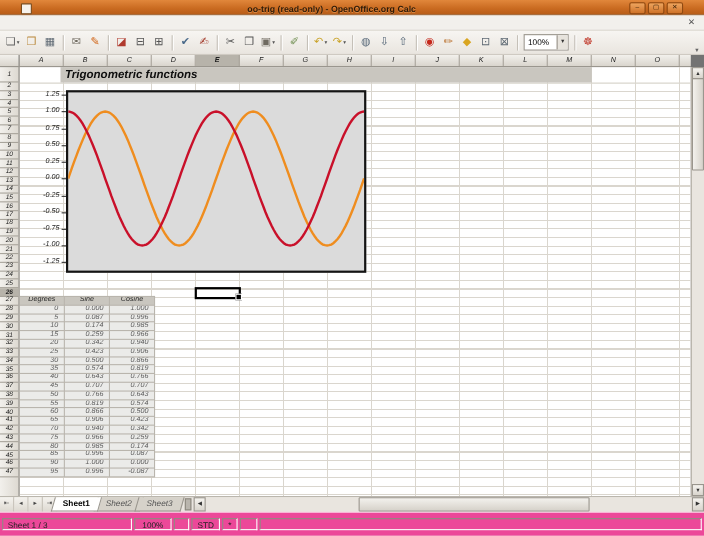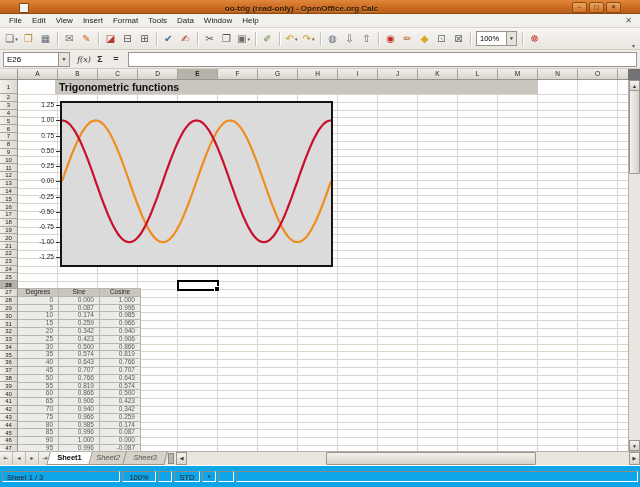--- a/index.html
+++ b/index.html
@@ -30,21 +30,21 @@
 
   
   .formulabar{height:18px;background:#efebe7;border-bottom:1px solid #cfcac2;display:flex;align-items:center;padding:0 3px;flex:0 0 auto;}
   .namebox{width:62px;height:13px;background:#fff;border:1px solid #9a958c;display:flex;align-items:center;font-size:8px;padding-left:3px;}
   .namebox .dd{margin-left:auto;width:10px;height:100%;background:#e7e3dc;border-left:1px solid #9a958c;text-align:center;font-size:5px;line-height:12px;color:#333;}
   .fbtn{width:16px;text-align:center;font-size:9px;color:#333;}
   .fbtn.fx{font-family:"DejaVu Serif",serif;font-style:italic;font-size:8px;}
   .inputline{flex:1;height:13px;background:#fff;border:1px solid #9a958c;margin-left:4px;font-size:8px;padding:0 2px;color:#111;}
 
   
-  .sheet{position:relative;flex:1;background:#737373;overflow:hidden;}
+  .sheet{position:relative;flex:1;background:#737373;overflow:hidden;font-style:italic;}
   .corner{position:absolute;left:0;top:0;width:18px;height:11px;background:linear-gradient(#f2f0ec,#d9d5cd);border-right:1px solid #9a968e;border-bottom:1px solid #9a968e;box-sizing:border-box;}
   .colhdrs{position:absolute;left:18px;top:0;right:12px;height:11px;background:linear-gradient(#f2f0ec,#d9d5cd);border-bottom:1px solid #9a968e;box-sizing:border-box;display:flex;overflow:hidden;}
   .ch{width:40px;box-sizing:border-box;border-right:1px solid #a8a49b;text-align:center;font-size:6.5px;line-height:10px;color:#222;flex:0 0 auto;}
   .ch.sel{background:#b7b3aa;font-weight:bold;}
   .rowhdrs{position:absolute;left:0;top:11px;width:18px;bottom:0;background:linear-gradient(90deg,#f2f0ec,#ddd9d1);border-right:1px solid #9a968e;box-sizing:border-box;overflow:hidden;}
   .rh{box-sizing:border-box;border-bottom:1px solid #a8a49b;text-align:center;font-size:6px;color:#222;display:flex;align-items:center;justify-content:center;}
   .rh.sel{background:#b7b3aa;font-weight:bold;}
   .canvas{position:absolute;left:18px;top:11px;right:12px;bottom:0;background:#fff;overflow:hidden;
     background-image:repeating-linear-gradient(to right,transparent 0,transparent 39px,#dad6ce 39px,#dad6ce 40px);}
   .hgrid{position:absolute;left:0;right:0;top:14px;bottom:0;border-top:1px solid #dad6ce;
@@ -71,48 +71,37 @@
   .tab{padding:0 8px;font-size:7.5px;line-height:12px;color:#555;background:#d6d2ca;border:1px solid #9a968e;border-top:none;margin-left:-4px;transform:skewX(-16deg);}
   .tab span{display:inline-block;transform:skewX(16deg);}
   .tab.active{background:#fff;color:#000;font-weight:bold;z-index:2;}
   .tabsplit{width:4px;background:#b9b5ad;border:1px solid #8d897f;margin:1px 2px;}
   .hscroll{flex:1;position:relative;background:#e9e5df;margin-right:12px;}
   .harrow{position:absolute;top:0;bottom:0;width:11px;background:linear-gradient(#f5f3ef,#d9d5cd);border:1px solid #9a968e;box-sizing:border-box;text-align:center;font-size:5px;line-height:11px;color:#333;}
   .harrow.left{left:0;} .harrow.right{right:-12px;}
   .hthumb{position:absolute;top:0;bottom:0;left:150px;width:210px;background:linear-gradient(#f3f1ed,#d6d2ca);border:1px solid #9a968e;box-sizing:border-box;border-radius:1px;}
 
   
-  .statusbar{height:17px;background:#0ea5e9;border-top:1px solid #fff;display:flex;align-items:center;padding:2px 2px;flex:0 0 auto;gap:2px;}
+  .statusbar{height:17px;background:#ec4899;border-top:1px solid #fff;display:flex;align-items:center;padding:2px 2px;flex:0 0 auto;gap:2px;}
   .sbox{height:11px;border:1px solid;border-color:#8f8b82 #fdfdfc #fdfdfc #8f8b82;font-size:7.5px;line-height:11px;color:#222;padding:0 4px;box-sizing:border-box;white-space:nowrap;overflow:hidden;}
 </style>
 </head>
 <body>
 
 <div class="win">
 
   <div class="titlebar">
     <div class="appicon"></div>
     <div class="title">oo-trig (read-only) - OpenOffice.org Calc</div>
     <div class="winbtn">–</div>
     <div class="winbtn">▢</div>
     <div class="winbtn">✕</div>
   </div>
 
   <div class="menubar">
-    <span class="spacer" style="flex:0;display:flex;" id="menu-items">
-        <span class="menu-item">File</span>
-        <span class="menu-item">Edit</span>
-        <span class="menu-item">View</span>
-        <span class="menu-item">Insert</span>
-        <span class="menu-item">Format</span>
-        <span class="menu-item">Tools</span>
-        <span class="menu-item">Data</span>
-        <span class="menu-item">Window</span>
-        <span class="menu-item">Help</span>
-      </span>
     <span class="spacer"></span>
     <span class="doc-close">✕</span>
   </div>
 
   <div class="toolbar" id="toolbar">
       <span class="tbtn">
         <span class="g" style="color: rgb(102, 102, 102);">❏</span>
         <span class="dd">▾</span>
       </span>
       <span class="tbtn">
@@ -200,31 +189,20 @@
         <span>100%</span>
         <span class="dd">▼</span>
       </span>
       <span class="tsep"></span>
       <span class="tbtn">
         <span class="g" style="color: rgb(192, 57, 43);">☸</span>
       </span>
       <span class="tmore">▾</span>
     </div>
 
-  <div class="formulabar">
-    <div class="namebox">
-      <span>E26</span>
-      <span class="dd">▼</span>
-    </div>
-    <span style="width:6px;"></span>
-    <span class="fbtn fx">f(x)</span>
-    <span class="fbtn" style="font-weight:bold;">Σ</span>
-    <span class="fbtn" style="font-weight:bold;">=</span>
-    <div class="inputline"></div>
-  </div>
 
   <div class="sheet">
     <div class="corner"></div>
     <div class="colhdrs" id="colhdrs">
         <div class="ch">A</div>
         <div class="ch">B</div>
         <div class="ch">C</div>
         <div class="ch">D</div>
         <div class="ch sel">E</div>
         <div class="ch">F</div>

